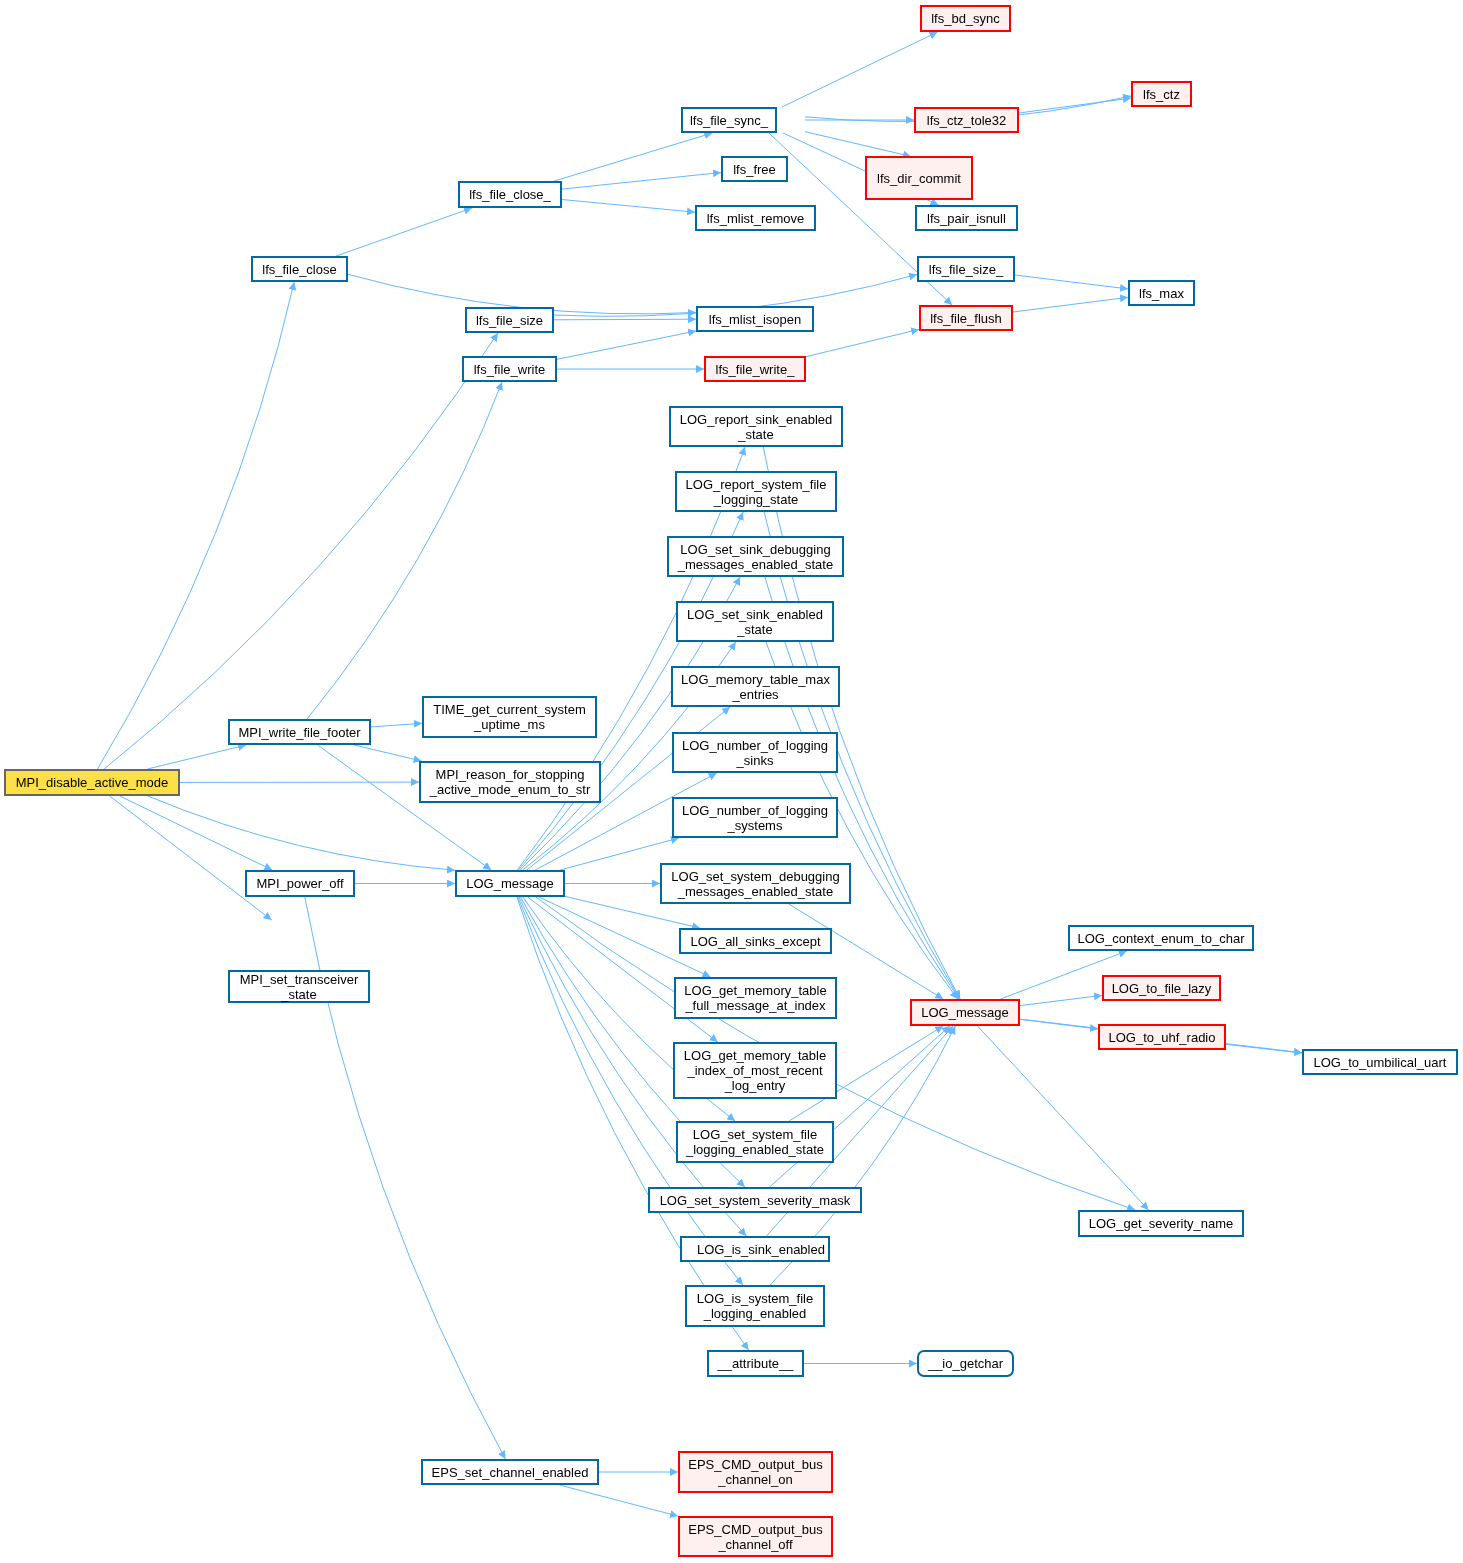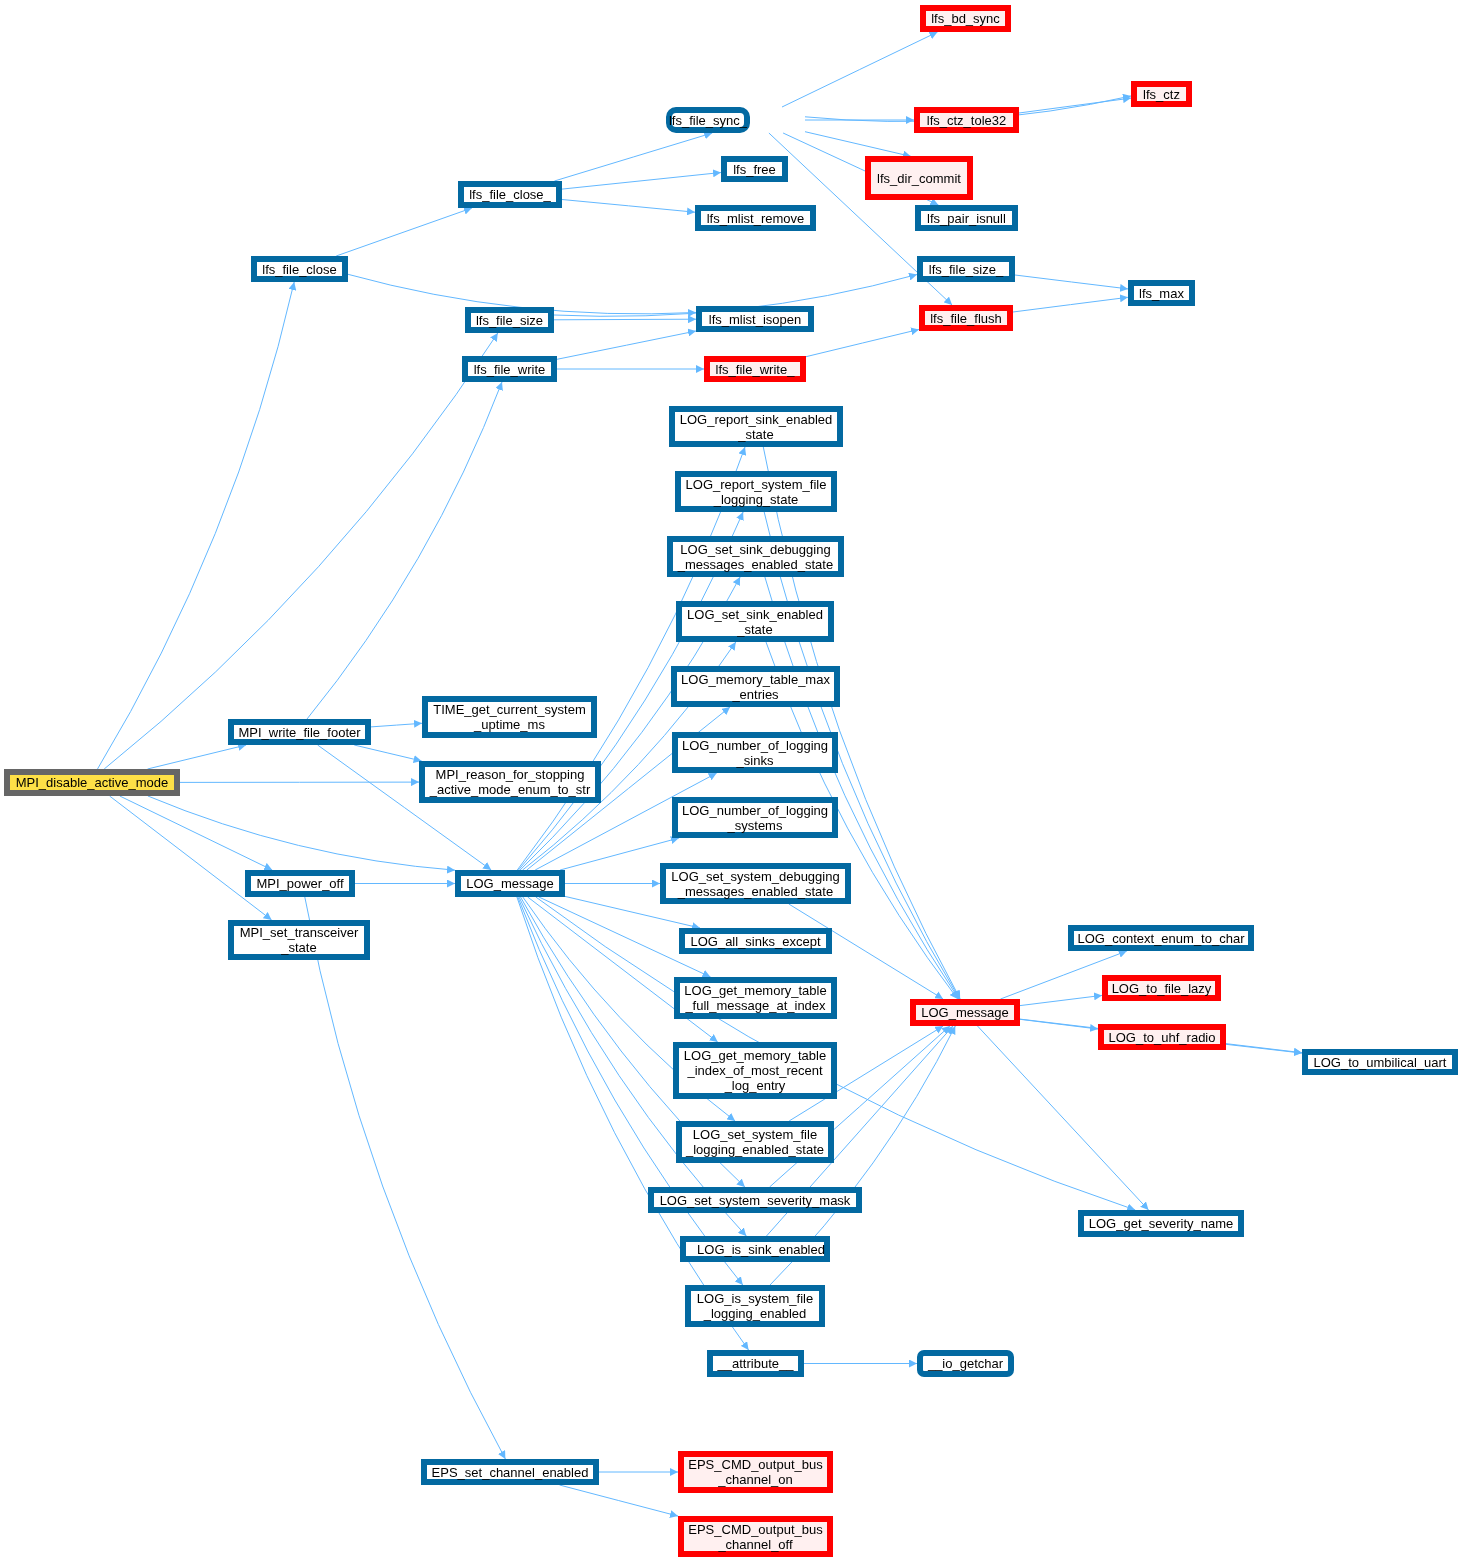--- a/index.html
+++ b/index.html
@@ -1,19 +1,19 @@
 <!DOCTYPE html>
 <html><head>
   <meta charset="utf-8">
   <style>
     html, body { margin: 0; padding: 0; background: #ffffff; }
     body { width: 1463px; height: 1563px; position: relative; overflow: hidden;
            font-family: "Liberation Sans", sans-serif; }
     #graph { position: absolute; left: 0; top: 0; width: 1463px; height: 1563px; }
-    .node { position: absolute; box-sizing: border-box; border: 6px solid #0369a1; background: #ffffff;
+    .node { position: absolute; box-sizing: border-box; border: 2px solid #0369a1; background: #ffffff;
             font-size: 13px; color: #000000; display: flex; align-items: center; justify-content: center;
             text-align: center; line-height: 15px; white-space: pre; cursor: pointer; }
     .node.red { border-color: #ff0000; background: #fff0f0; }
     .node.root { border-color: #666666; background: #fde047; }
   </style>
 </head>
 <body>
 
 <svg id="graph" xmlns="http://www.w3.org/2000/svg" width="1463" height="1563">
   <defs>
@@ -89,42 +89,42 @@
       <path d="M1226.0,1044.3 Q1264.0,1048.7 1302.0,1053.1" fill="none" stroke="#63b8ff" stroke-width="1" marker-end="url(#arrow)"></path>
       <path d="M599.0,1472.0 Q638.5,1472.0 678.0,1472.0" fill="none" stroke="#63b8ff" stroke-width="1" marker-end="url(#arrow)"></path>
       <path d="M559.5,1485.0 Q618.7,1500.6 678.0,1516.1" fill="none" stroke="#63b8ff" stroke-width="1" marker-end="url(#arrow)"></path>
     </g>
 </svg>
 
 <div id="nodes">
     <div class="node root" style="left: 4px; top: 769px; width: 176px; height: 27px;">MPI_disable_active_mode</div>
     <div class="node" style="left: 251px; top: 256px; width: 97px; height: 26px;">lfs_file_close</div>
     <div class="node" style="left: 458px; top: 181px; width: 104px; height: 27px;">lfs_file_close_</div>
-    <div class="node" style="left: 666px; top: 107px; width: 84px; height: 26px; border-radius: 10px;">lfs_file_sync_</div>
+    <div class="node" style="left: 681px; top: 107px; width: 96px; height: 26px;">lfs_file_sync_</div>
     <div class="node red" style="left: 920px; top: 5px; width: 91px; height: 27px;">lfs_bd_sync</div>
     <div class="node red" style="left: 1131px; top: 81px; width: 61px; height: 26px;">lfs_ctz</div>
     <div class="node red" style="left: 914px; top: 107px; width: 105px; height: 26px;">lfs_ctz_tole32</div>
     <div class="node red" style="left: 865px; top: 156px; width: 108px; height: 44px;">lfs_dir_commit</div>
     <div class="node" style="left: 915px; top: 205px; width: 103px; height: 26px;">lfs_pair_isnull</div>
     <div class="node" style="left: 721px; top: 156px; width: 67px; height: 26px;">lfs_free</div>
     <div class="node" style="left: 695px; top: 205px; width: 121px; height: 26px;">lfs_mlist_remove</div>
     <div class="node" style="left: 917px; top: 256px; width: 98px; height: 26px;">lfs_file_size_</div>
     <div class="node" style="left: 1128px; top: 280px; width: 67px; height: 26px;">lfs_max</div>
     <div class="node red" style="left: 919px; top: 305px; width: 94px; height: 26px;">lfs_file_flush</div>
     <div class="node" style="left: 465px; top: 307px; width: 89px; height: 26px;">lfs_file_size</div>
     <div class="node" style="left: 696px; top: 306px; width: 118px; height: 26px;">lfs_mlist_isopen</div>
     <div class="node" style="left: 462px; top: 356px; width: 95px; height: 26px;">lfs_file_write</div>
     <div class="node red" style="left: 704px; top: 356px; width: 102px; height: 26px;">lfs_file_write_</div>
     <div class="node" style="left: 228px; top: 719px; width: 143px; height: 26px;">MPI_write_file_footer</div>
     <div class="node" style="left: 422px; top: 696px; width: 175px; height: 42px;">TIME_get_current_system
 _uptime_ms</div>
     <div class="node" style="left: 419px; top: 761px; width: 182px; height: 42px;">MPI_reason_for_stopping
 _active_mode_enum_to_str</div>
     <div class="node" style="left: 245px; top: 870px; width: 110px; height: 27px;">MPI_power_off</div>
-    <div class="node" style="left: 228px; top: 920px; width: 142px; height: 40px;">MPI_set_transceiver
+    <div class="node" style="left: 228px; top: 970px; width: 142px; height: 33px;">MPI_set_transceiver
 _state</div>
     <div class="node" style="left: 455px; top: 870px; width: 110px; height: 27px;">LOG_message</div>
     <div class="node" style="left: 669px; top: 406px; width: 174px; height: 41px;">LOG_report_sink_enabled
 _state</div>
     <div class="node" style="left: 675px; top: 471px; width: 162px; height: 41px;">LOG_report_system_file
 _logging_state</div>
     <div class="node" style="left: 667px; top: 536px; width: 177px; height: 41px;">LOG_set_sink_debugging
 _messages_enabled_state</div>
     <div class="node" style="left: 676px; top: 601px; width: 158px; height: 41px;">LOG_set_sink_enabled
 _state</div>

